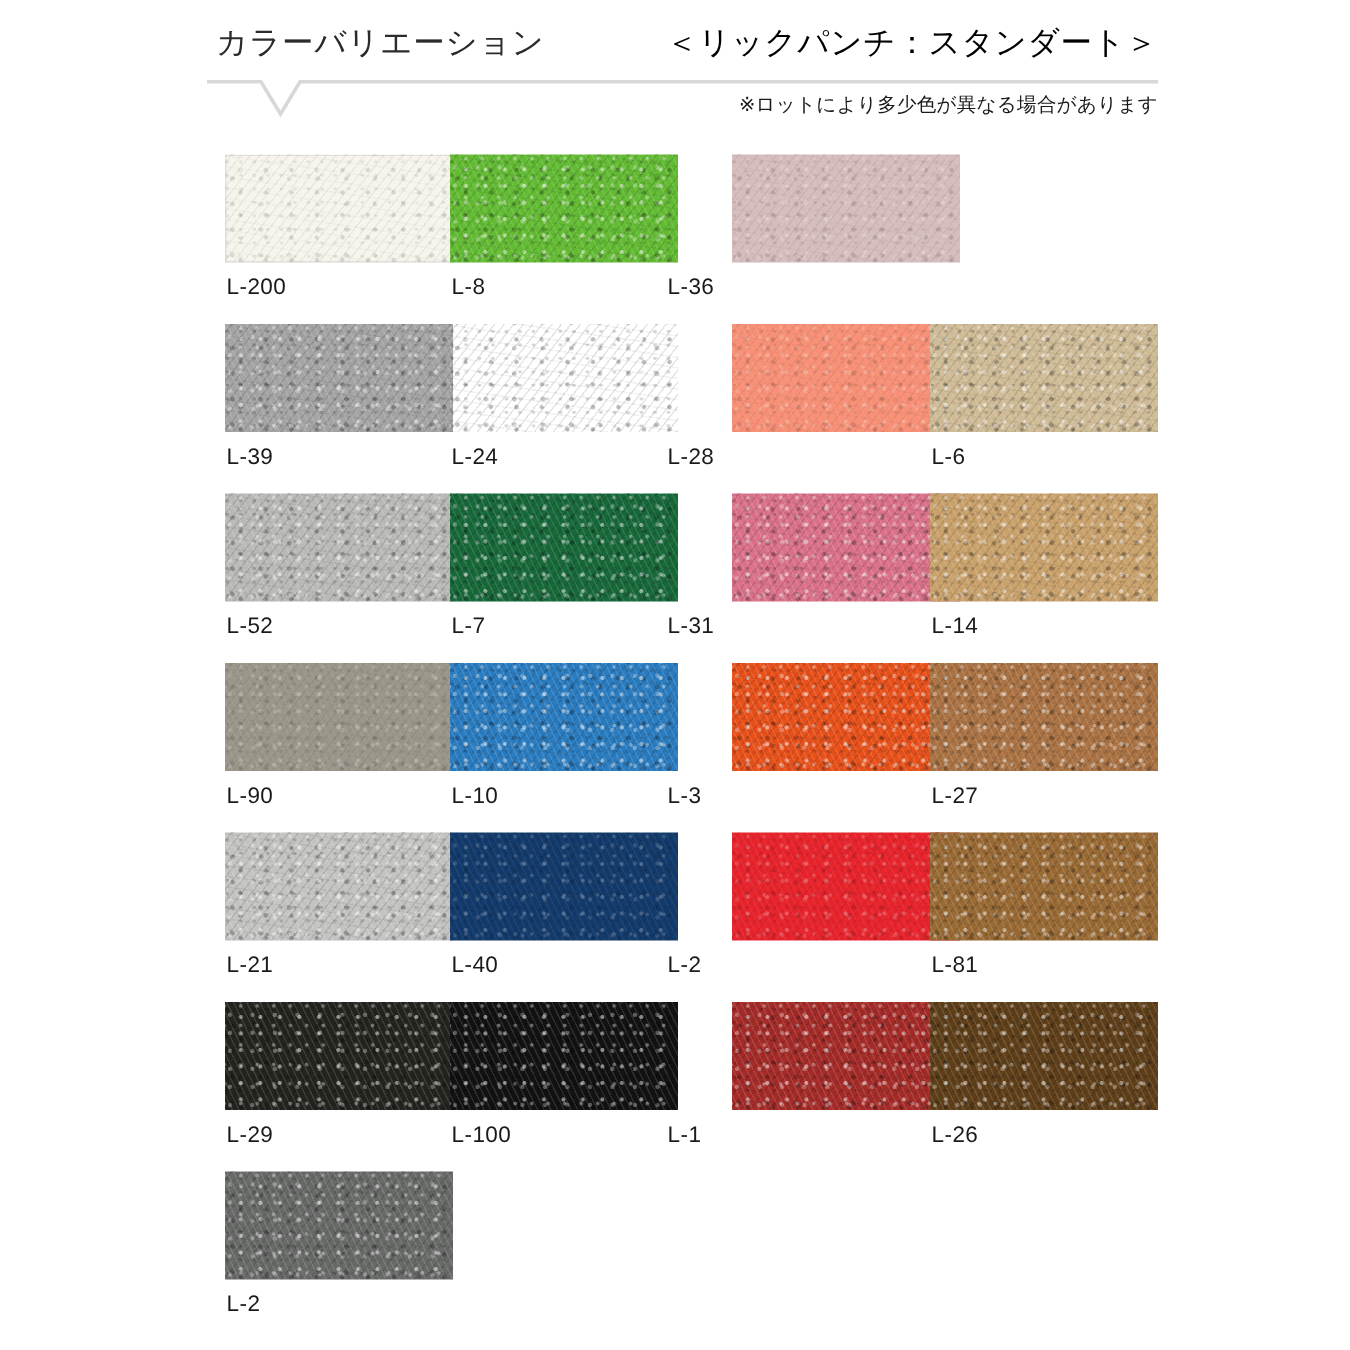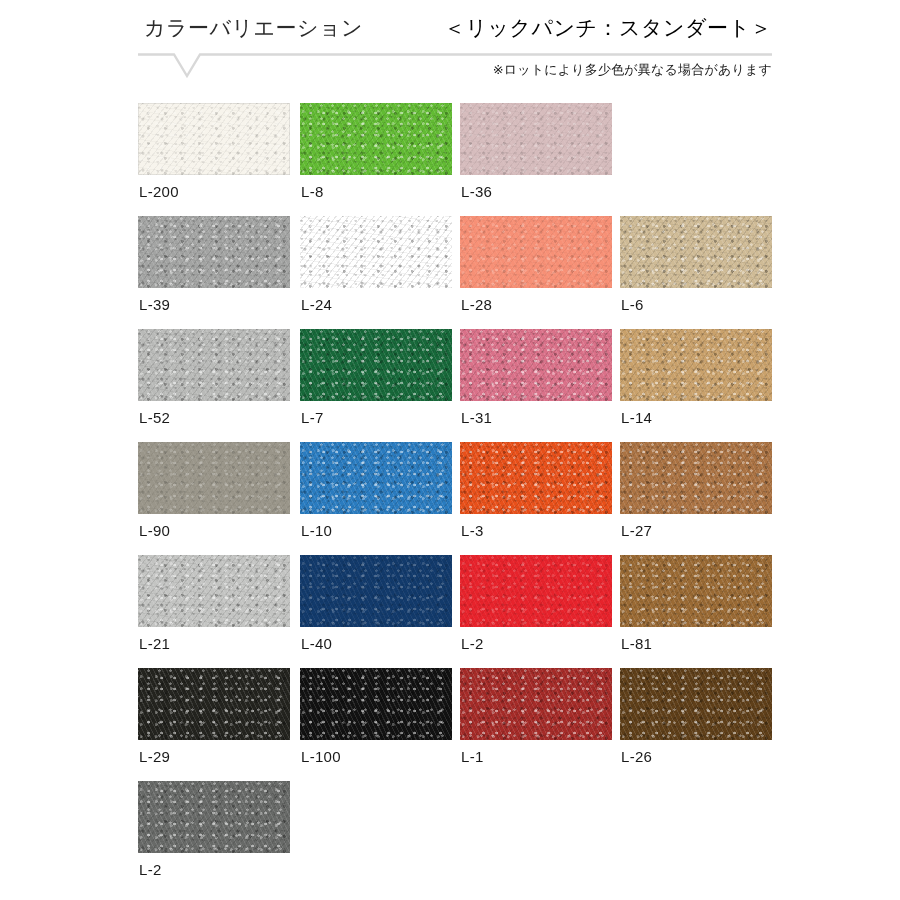--- a/index.html
+++ b/index.html
@@ -43,23 +43,23 @@
   
   .grid{
     position:absolute;left:138px;top:103px;width:680px;
   }
   .row{
     position:relative;height:113px;
   }
   .cell{
     position:absolute;top:0;width:152px;
   }
-  .cell.c0{left:0;}
+  .cell.c0{left:12px;}
   .cell.c1{left:162px;}
-  .cell.c2{left:322px;}
+  .cell.c2{left:306px;padding-left:44px;}
   .cell.c3{left:482px;}
 
   .swatch{
     width:152px;height:72px;
     position:relative;overflow:hidden;
     background-repeat:repeat;
   }
   .swatch.bordered{box-shadow:inset 0 0 0 1px #e2e0da;}
 
   

